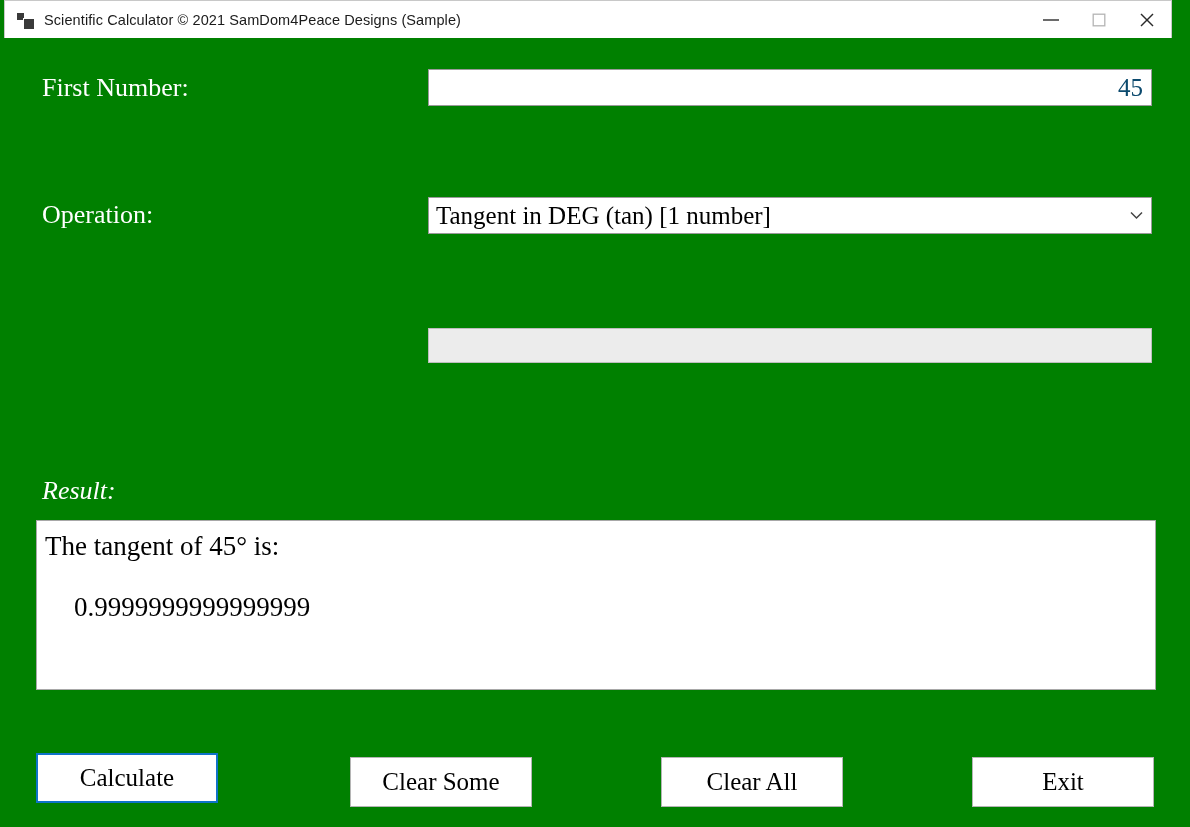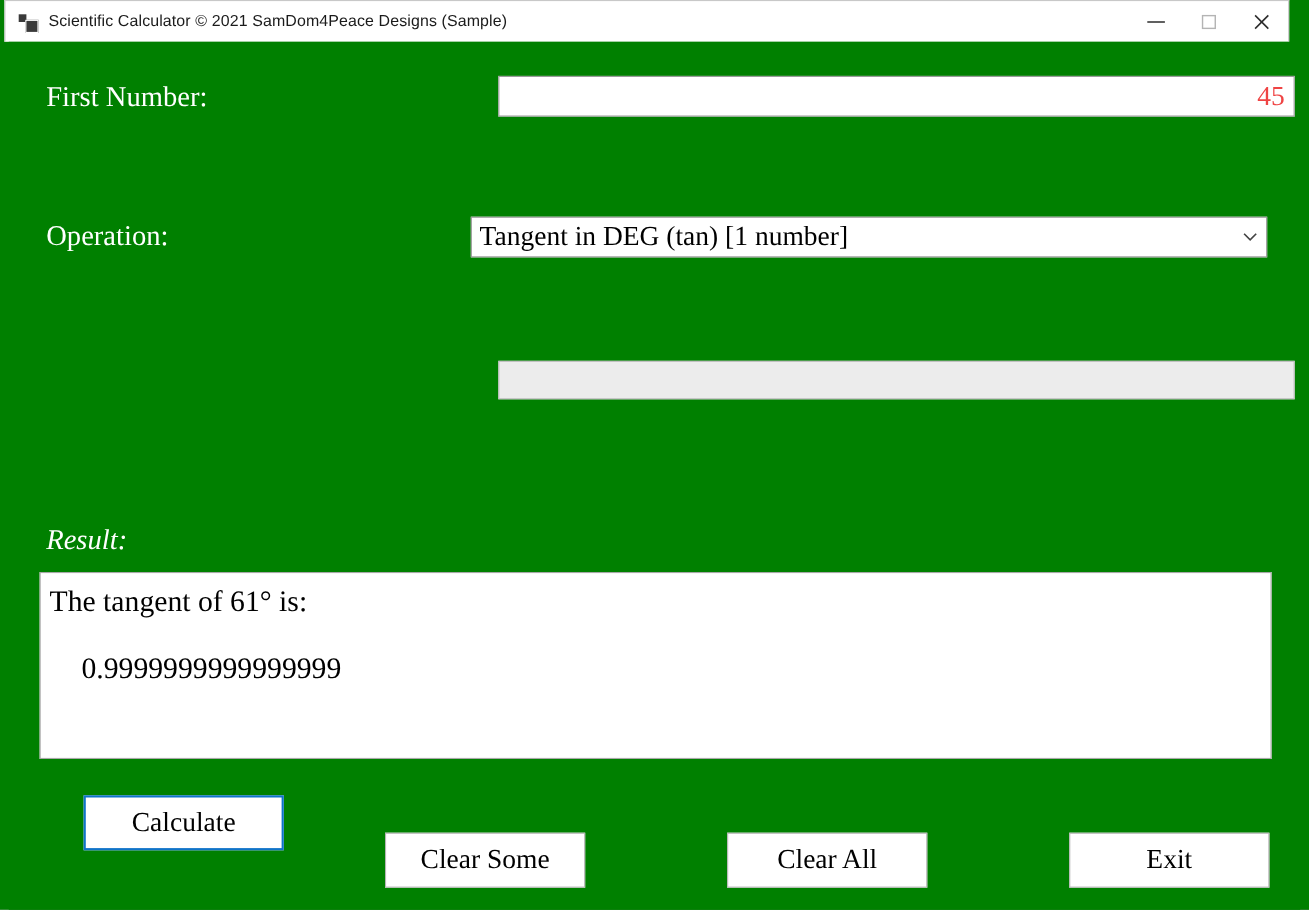--- a/index.html
+++ b/index.html
@@ -121,26 +121,25 @@
     line-height: 1;
   }
 
   .txt-input {
     position: absolute;
     box-sizing: border-box;
     background: #ffffff;
     border: 1px solid #9a9a9a;
     font-family: "Liberation Serif", "DejaVu Serif", serif;
     font-size: 25px;
-    color: #ef4444;
+    color: #0c4a6e;
     padding: 0 8px;
     display: flex;
     align-items: center;
     justify-content: flex-end;
-    margin-left: 25px;
   }
   .txt-input.disabled {
     background: #ececec;
     border: 1px solid #bdbdbd;
   }
 
   .combo {
     position: absolute;
     box-sizing: border-box;
     background: #ffffff;
@@ -261,23 +260,23 @@
             <polyline points="1,1.5 6.5,7 12,1.5" fill="none" stroke="currentColor" stroke-width="1.5"></polyline>
           </svg>
       </div>
     </div>
 
     <div class="txt-input disabled" style="left:420px; top:290px; width:724px; height:35px;"></div>
 
     <div class="row-label" style="left:34px; top:440px;font-style:italic;">Result:</div>
 
     <div class="result-box" style="left:28px; top:482px; width:1120px; height:170px;">
-      <div class="result-line1">The tangent of 61° is:</div>
+      <div class="result-line1">The tangent of 45° is:</div>
       <div class="result-line2">0.9999999999999999</div>
     </div>
 
-    <div class="btn focused" style="left:28px; top:685px; width:182px; height:50px;margin-left:40px;">Calculate</div>
+    <div class="btn focused" style="left:28px; top:715px; width:182px; height:50px;">Calculate</div>
     <div class="btn" style="left:342px; top:719px; width:182px; height:50px;">Clear Some</div>
     <div class="btn" style="left:653px; top:719px; width:182px; height:50px;">Clear All</div>
     <div class="btn" style="left:964px; top:719px; width:182px; height:50px;">Exit</div>
 
   </div>
 </div>
 
 </body></html>

